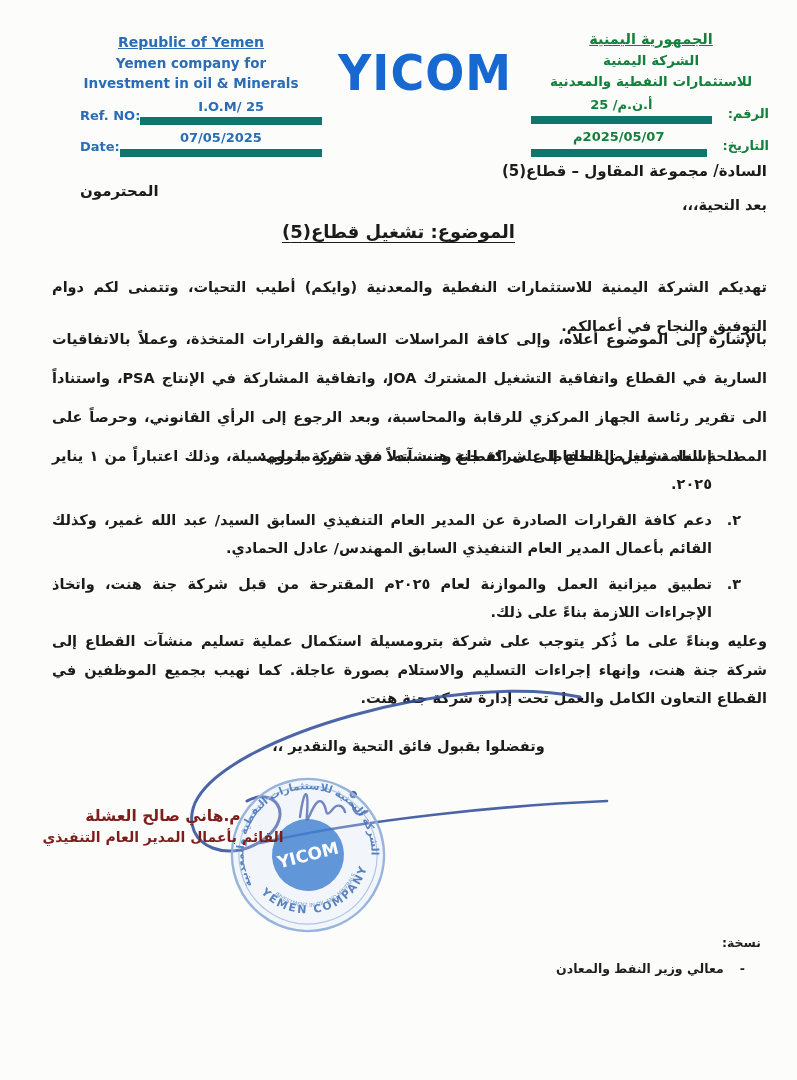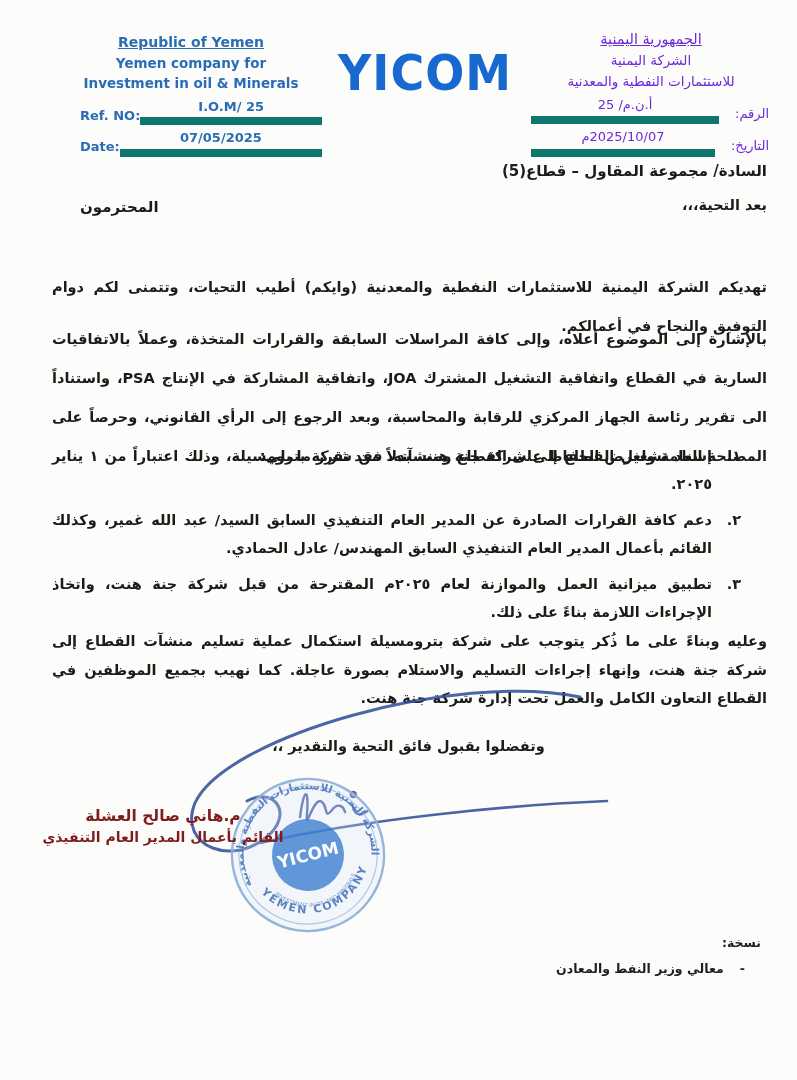--- a/index.html
+++ b/index.html
@@ -32,34 +32,34 @@
     padding-bottom: 1px;
   }
   .logo {
     position: absolute; top: 50px; left: 318px; width: 214px;
     text-align: center; font-size: 46px; font-weight: 800;
     color: #1769cf; letter-spacing: 1px; line-height: 1;
     transform: scaleY(1.08);
   }
   .hdr-right {
     position: absolute; top: 28px; right: 26px; width: 240px;
-    direction: rtl; color: #6d28d9; font-weight: 400;
+    direction: rtl; color: #15803d; font-weight: 700;
     font-size: 13.5px; text-align: center; line-height: 1.55;
   }
   .hdr-right .l1 { text-decoration: underline; font-size: 14.5px; }
   .hdr-right .hdr-row { font-size: 13px; }
   .hdr-right .hdr-row .lbl { padding-left: 0; padding-right: 2px; }
 
   
   .addr-row {
     position: absolute; top: 162px; left: 80px; right: 30px;
     direction: rtl; display: flex; justify-content: space-between;
     font-weight: 700; font-size: 15px;
   }
-  .addr-row .honorific { align-self: flex-start; margin-top: 36px; }
+  .addr-row .honorific { align-self: flex-start; margin-top: 20px; }
   .greeting {
     position: absolute; top: 197px; right: 30px;
     direction: rtl; font-weight: 700; font-size: 14.5px; text-align: right;
   }
   .subject {
     position: absolute; top: 221px; left: 0; right: 0;
     text-align: center; direction: rtl;
     font-size: 18px; font-weight: 800; text-decoration: underline;
     text-underline-offset: 4px;
   }
@@ -133,30 +133,31 @@
   <div class="hdr-right">
     <div class="l1">الجمهورية اليمنية</div>
     <div>الشركة اليمنية</div>
     <div>للاستثمارات النفطية والمعدنية</div>
     <div class="hdr-row">
       <span class="lbl">الرقم:</span>
       <span class="val-line">أ.ن.م/ 25</span>
     </div>
     <div class="hdr-row">
       <span class="lbl">التاريخ:</span>
-      <span class="val-line">2025/10/07م</span>
+      <span class="val-line">2025/05/07م</span>
     </div>
   </div>
 
   <div class="addr-row">
     <span>السادة/ مجموعة المقاول – قطاع(5)</span>
     <span class="honorific">المحترمون</span>
   </div>
   <div class="greeting">بعد التحية،،،</div>
 
+  <div class="subject">الموضوع: تشغيل قطاع(5)</div>
 
   <div class="para para1">تهديكم الشركة اليمنية للاستثمارات النفطية والمعدنية (وايكم) أطيب التحيات، وتتمنى لكم دوام التوفيق والنجاح في أعمالكم.</div>
   <div class="para para2">بالإشارة إلى الموضوع أعلاه، وإلى كافة المراسلات السابقة والقرارات المتخذة، وعملاً بالاتفاقيات السارية في القطاع واتفاقية التشغيل المشترك JOA، واتفاقية المشاركة في الإنتاج PSA، واستناداً الى تقرير رئاسة الجهاز المركزي للرقابة والمحاسبة، وبعد الرجوع إلى الرأي القانوني، وحرصاً على المصلحة العامة ولغرض الحفاظ على القطاع ومنشآته، فقد تقرر ما يلي:</div>
 
   <div class="list">
     <div class="li">
       <span class="num">١.</span>
       <span class="li-text">إسناد تشغيل القطاع إلى شركة جنة هنت بدلاً من شركة بترومسيلة، وذلك اعتباراً من ١ يناير ٢٠٢٥.</span>
     </div>
     <div class="li">

